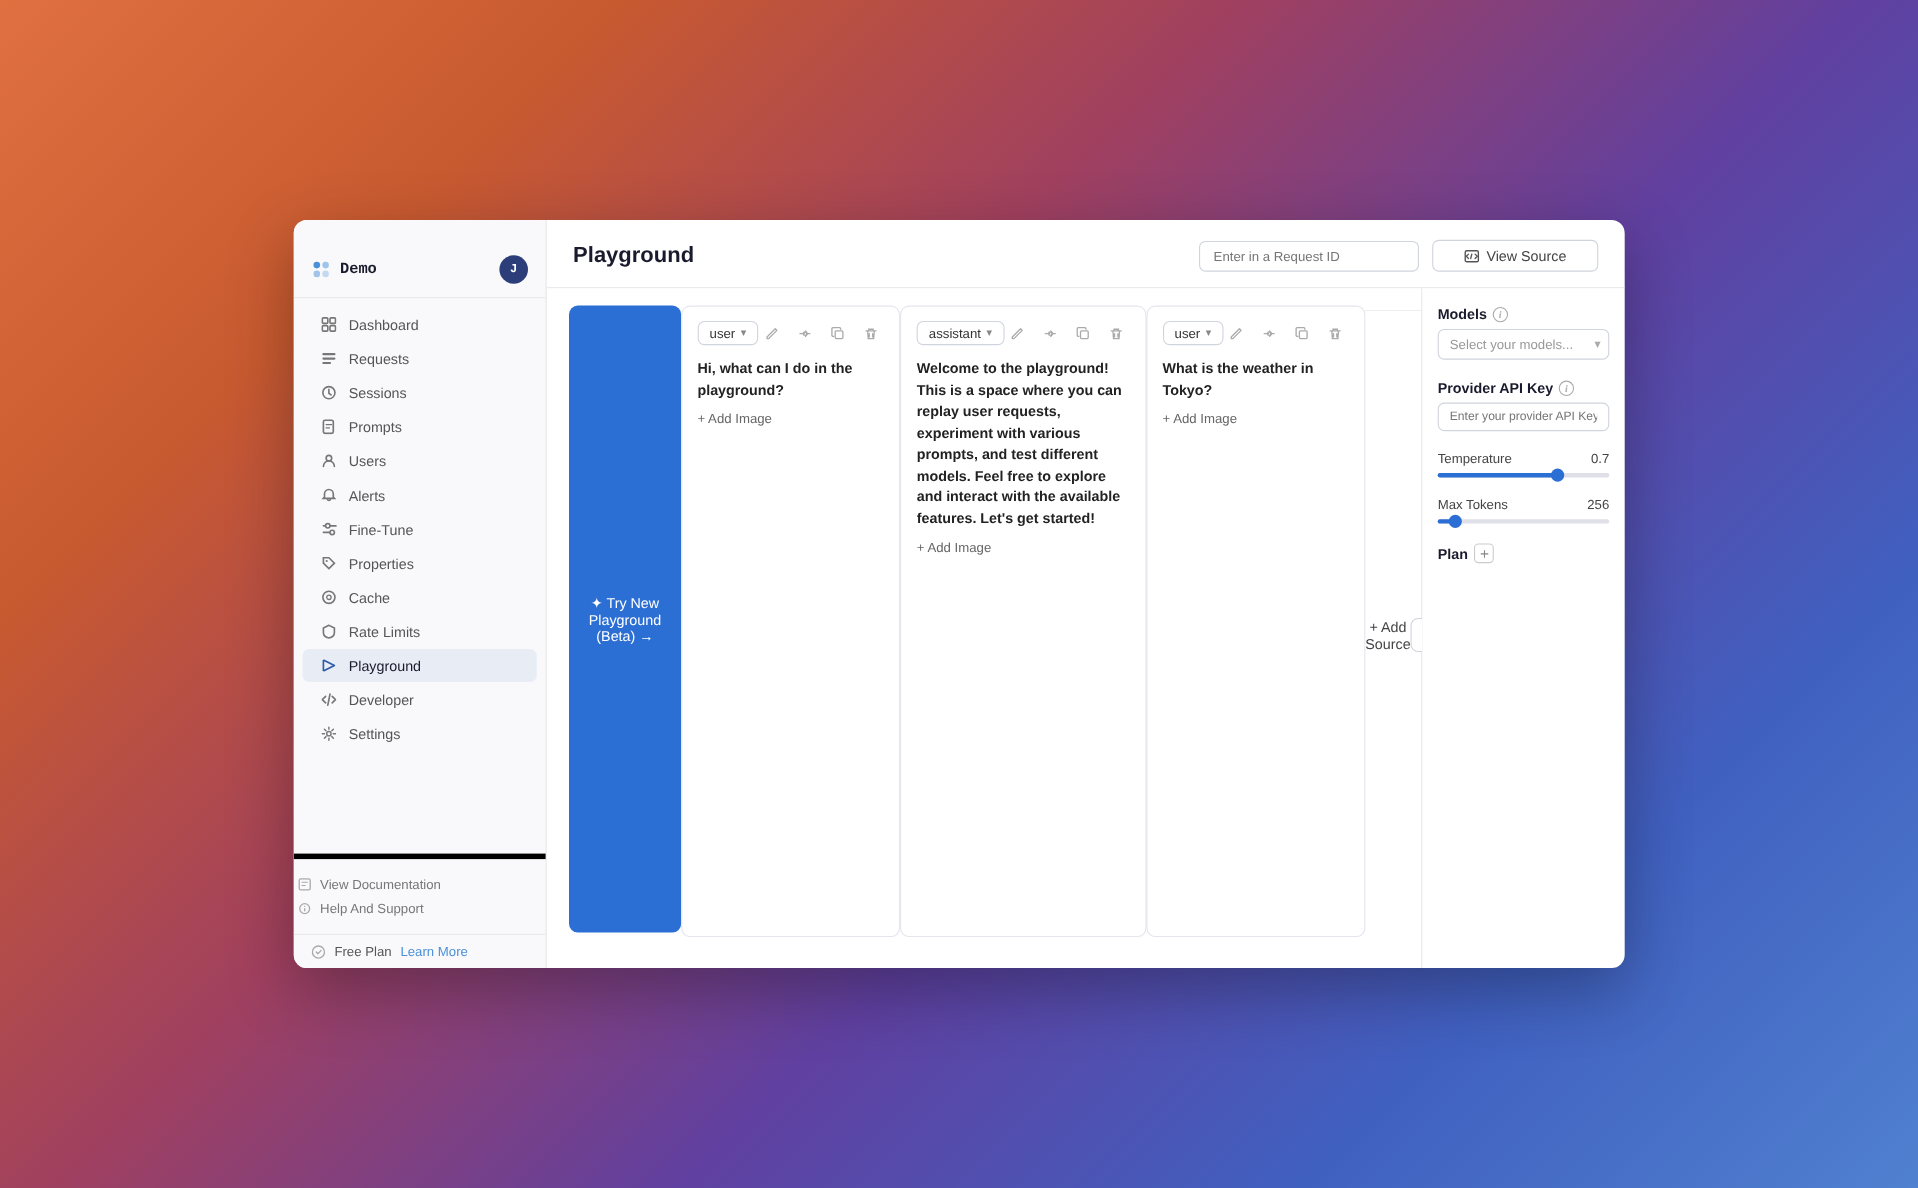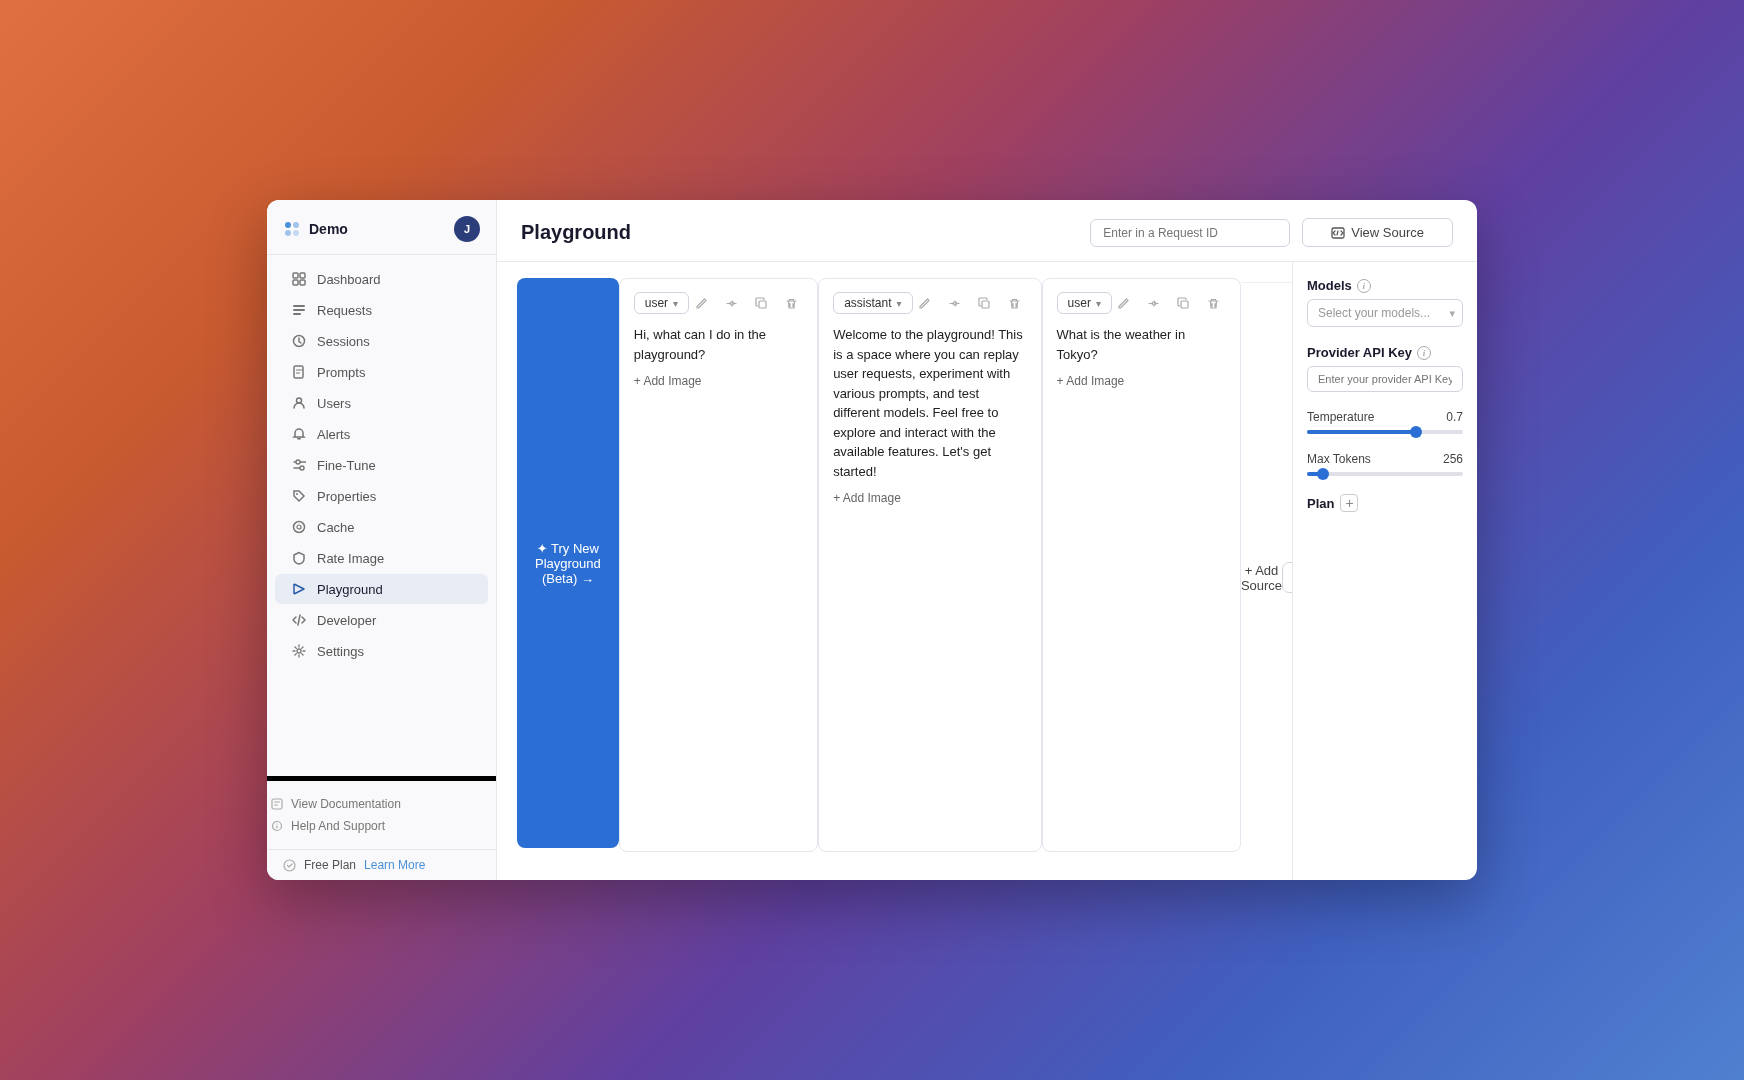--- a/index.html
+++ b/index.html
@@ -28,22 +28,23 @@
       background: #f9f9fb;
       border-right: 1px solid #e8e8ec;
       display: flex;
       flex-direction: column;
       padding: 0;
     }
     .sidebar-header {
       display: flex;
       align-items: center;
       justify-content: space-between;
-      padding: 16px 16px 12px 16px;
+      padding: 32px 16px 12px 16px;
       border-bottom: 1px solid #e8e8ec;
+      font-family: Liberation Mono, monospace;
     }
     .sidebar-brand {
       display: flex;
       align-items: center;
       gap: 8px;
       font-weight: 600;
       font-size: 14px;
       color: #1a1a2e;
     }
     .brand-icon {
@@ -235,20 +236,21 @@
       cursor: pointer;
       border-radius: 4px;
       background: transparent;
       border: none;
       font-size: 13px;
     }
     .message-text {
       font-size: 13px;
       color: #222;
       line-height: 1.5;
+      font-weight: bold;
     }
     .add-image-btn {
       display: inline-flex;
       align-items: center;
       gap: 4px;
       margin-top: 10px;
       font-size: 12px;
       color: #666;
       cursor: pointer;
       border: none;
@@ -545,21 +547,21 @@
         </span>
         <span>Cache</span>
       </div>
 
       <div class="nav-item">
         <span class="nav-icon">
           <svg width="14" height="14" viewBox="0 0 14 14" fill="none">
               <path d="M7 1.5L2 4v4c0 2.5 2 4.5 5 5 3-0.5 5-2.5 5-5V4L7 1.5z" stroke="currentColor" stroke-width="1.5"></path>
             </svg>
         </span>
-        <span>Rate Image</span>
+        <span>Rate Limits</span>
       </div>
 
       <div class="nav-item active">
         <span class="nav-icon">
           <svg width="14" height="14" viewBox="0 0 14 14" fill="none">
               <path d="M2 2v10M2 2l10 5-10 5" stroke="currentColor" stroke-width="1.5" stroke-linejoin="round"></path>
             </svg>
         </span>
         <span>Playground</span>
       </div>

